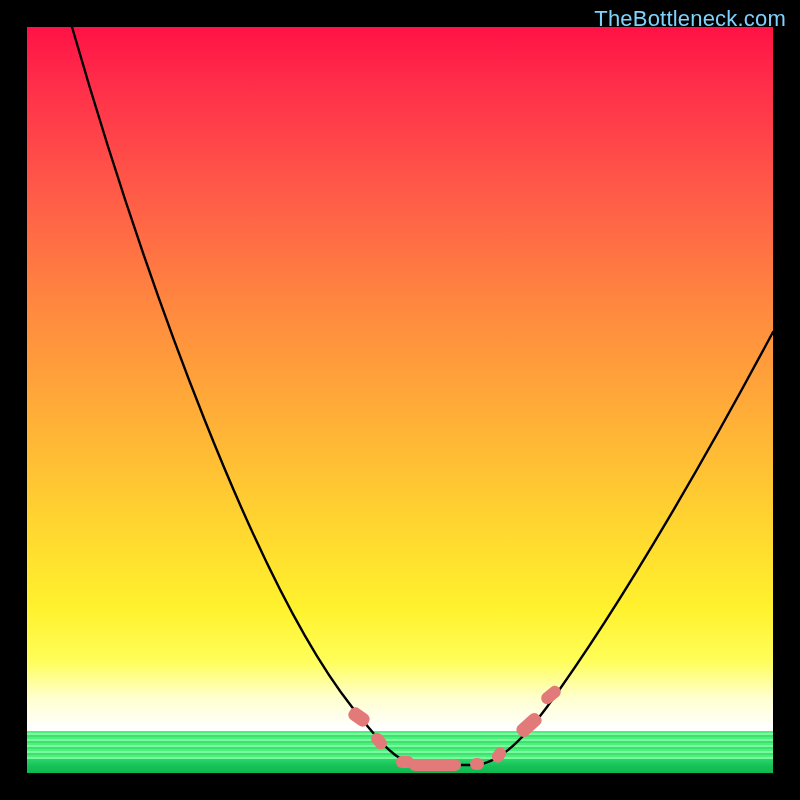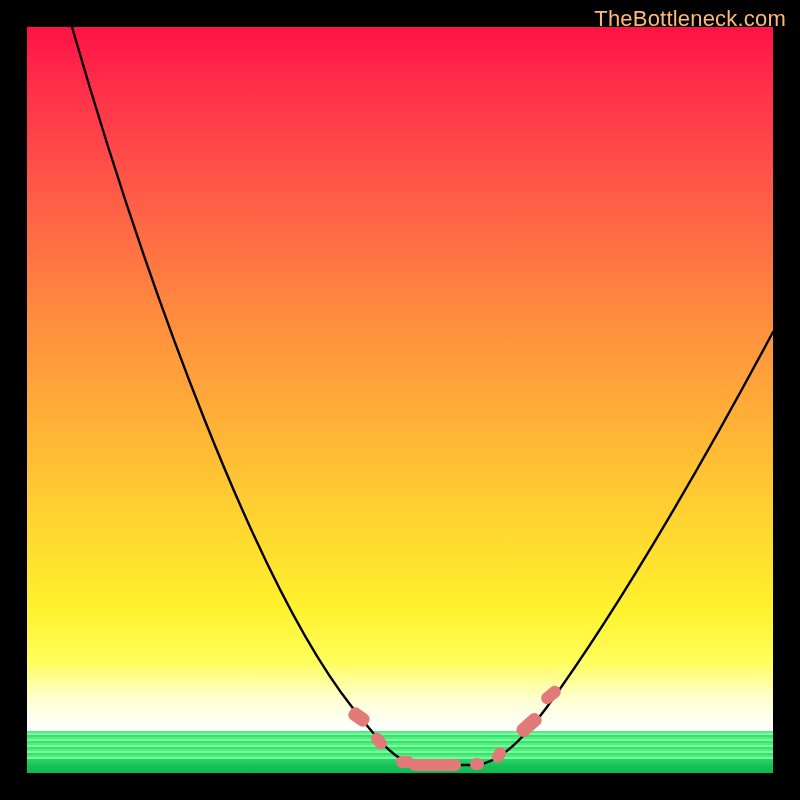--- a/index.html
+++ b/index.html
@@ -65,21 +65,21 @@
     left: 0;
     bottom: 0;
     width: 100%;
     height: 14px;
     background: linear-gradient(to bottom, #2ad468 0%, #16c258 50%, #0eb850 100%);
   }
   .watermark {
     position: absolute;
     top: 6px;
     right: 14px;
-    color: #fdba74;
+    color: #7dd3fc;
     font-size: 22px;
     letter-spacing: 0.2px;
     user-select: none;
   }
   svg.curve {
     position: absolute;
     left: 0;
     top: 0;
     width: 100%;
     height: 100%;

